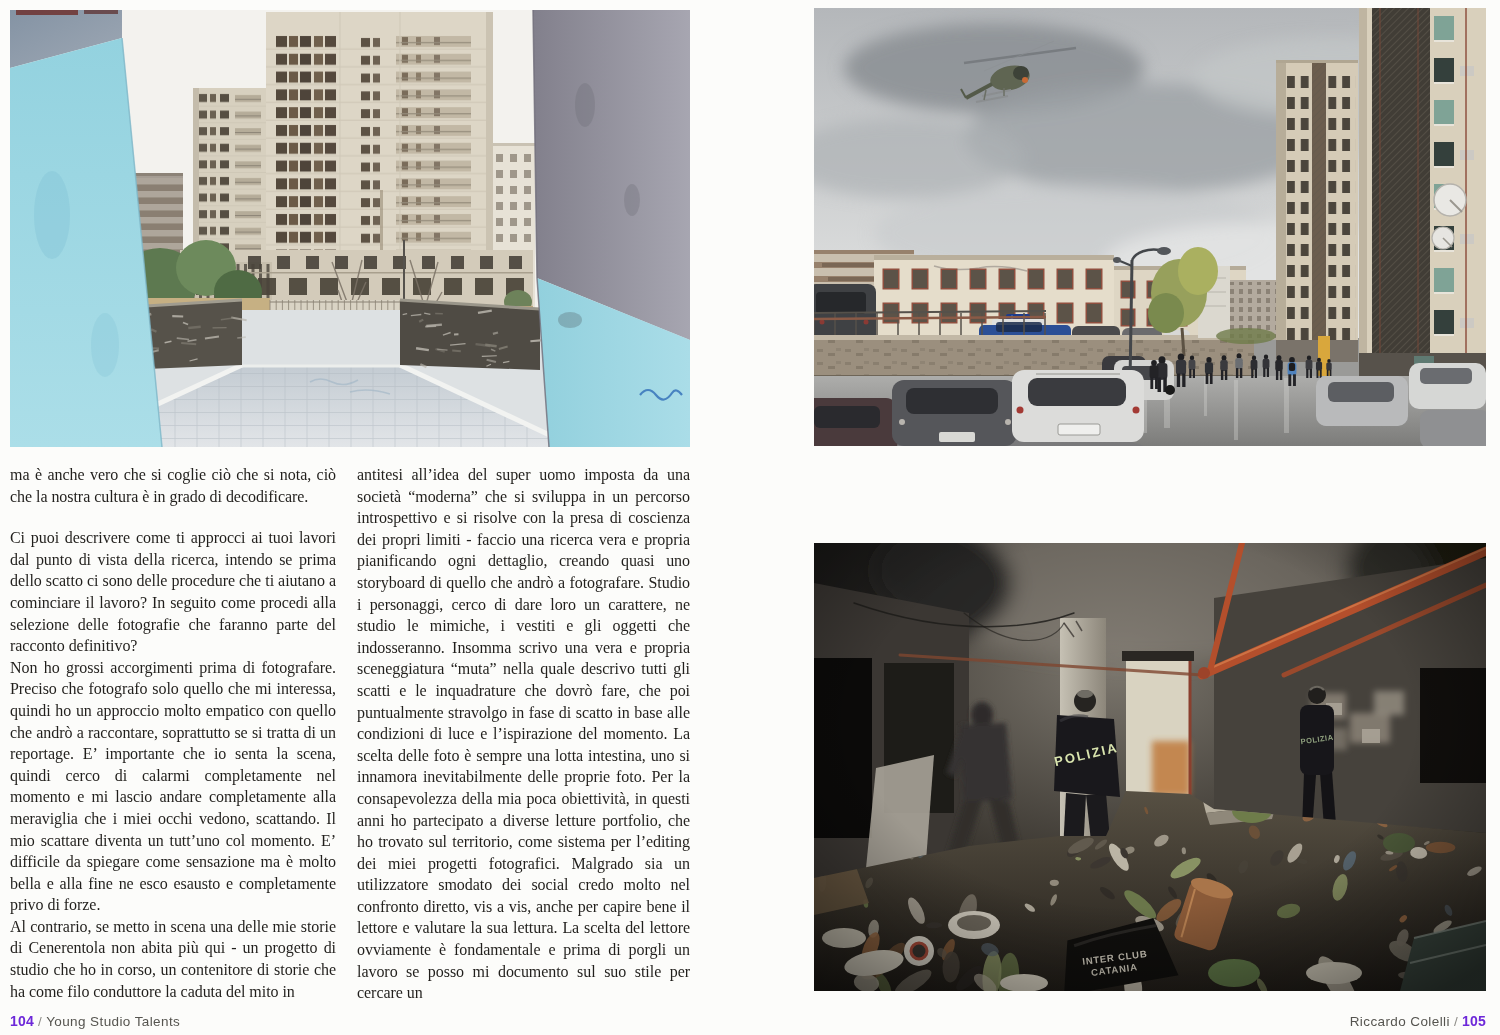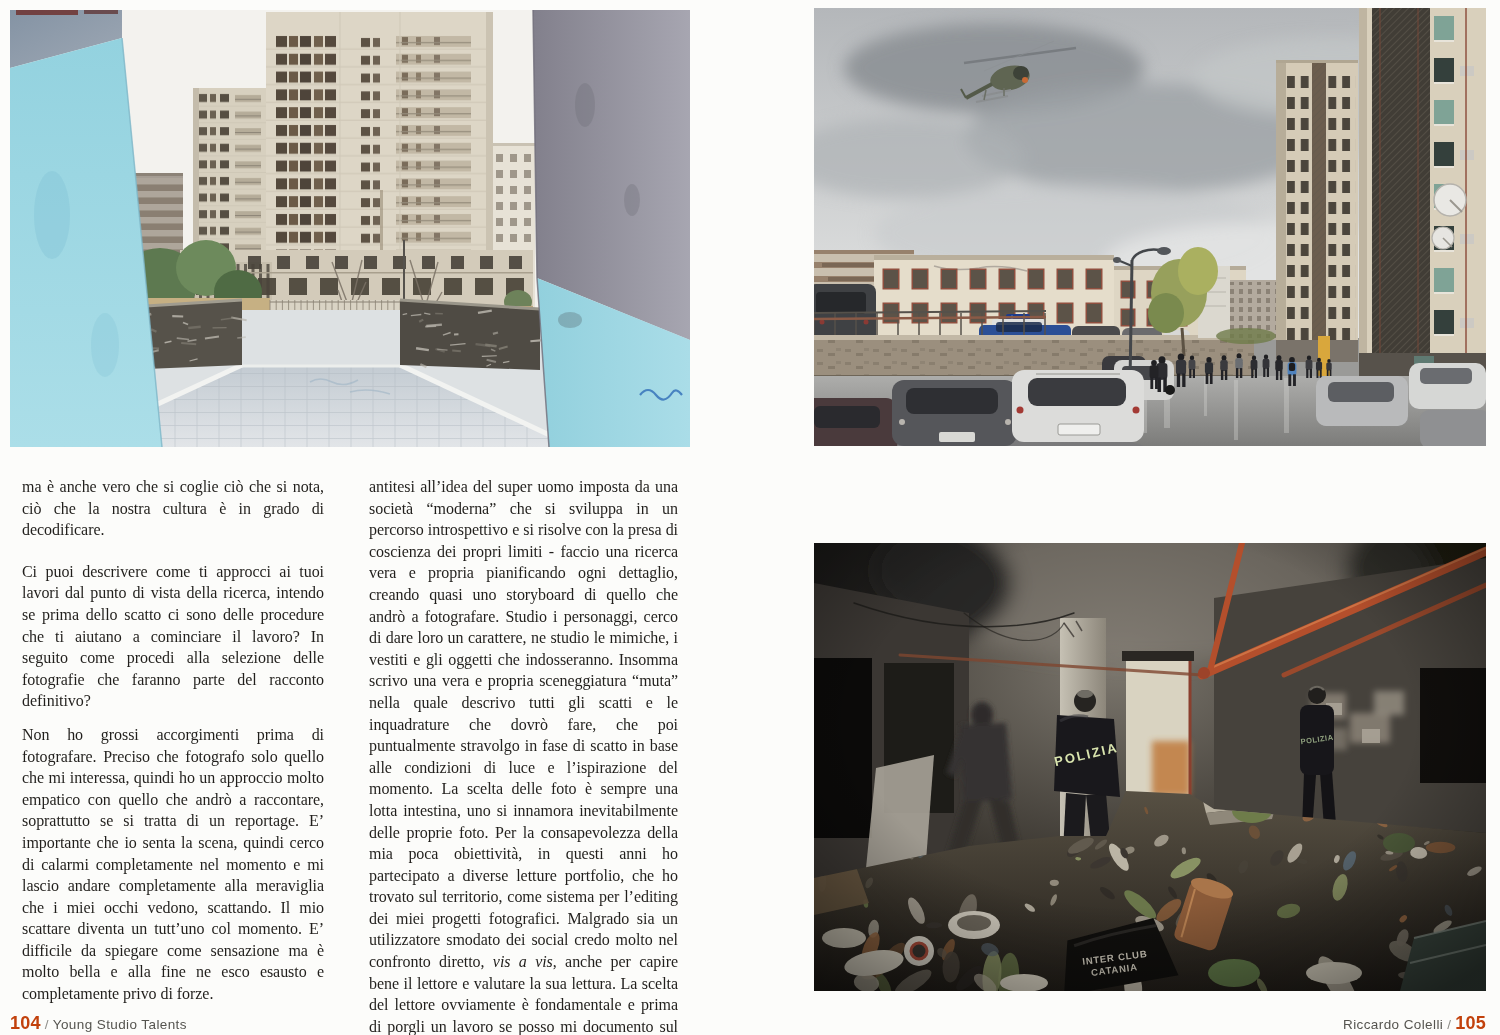--- a/index.html
+++ b/index.html
@@ -7,27 +7,27 @@
        font-family:"Liberation Serif",serif;overflow:hidden}
   .photo{position:absolute;overflow:hidden}
   .photo svg{display:block}
   #photo-left{left:10px;top:10px;width:680px;height:437px}
   #photo-tr{left:814px;top:8px;width:672px;height:438px}
   #photo-br{left:814px;top:543px;width:672px;height:448px}
   .col{position:absolute;top:464px;color:#211f1c;font-size:16px;line-height:21.6px;
        text-align:justify;letter-spacing:-0.05px}
   #col-1{left:10px;width:326px}
   #col-2{left:357px;width:333px}
-  .para{margin:12px}
+  .para{margin:0}
   .para.gap{margin-top:20px}
   .para.question{font-weight:normal}
-  .it{font-style:italic}
+  .it{}
   .footer{position:absolute;top:1013px;font-family:"Liberation Sans",sans-serif;
           font-size:13.5px;color:#55544f;letter-spacing:.4px;white-space:nowrap}
-  .footer b{color:#c2410c;font-size:18px;font-weight:700;letter-spacing:.2px}
+  .footer b{color:#6d28d9;font-size:14px;font-weight:700;letter-spacing:.2px}
   .footer .sep{color:#8e8d88;padding:0 4px;font-weight:400}
   #footer-left{left:10px}
   #footer-right{right:14px;text-align:center}
 </style>
 </head>
 <body>
 
 <div class="photo" id="photo-left">
 <svg viewBox="0 0 680 437" width="680" height="437" xmlns="http://www.w3.org/2000/svg">
   <defs>
@@ -936,20 +936,21 @@
   </g>
 
   <rect x="0" y="0" width="672" height="448" fill="url(#vigGrad)"></rect>
 </svg>
 </div>
 
 <div class="col" id="col-1">
     <p class="para normal"><span>ma è anche vero che si coglie ciò che si nota, ciò che la nostra cultura è in grado di decodificare.</span></p>
     <p class="para question gap"><span>Ci puoi descrivere come ti approcci ai tuoi lavori dal punto di vista della ricerca, intendo se prima dello scatto ci sono delle procedure che ti aiutano a cominciare il lavoro? In seguito come procedi alla selezione delle fotografie che faranno parte del racconto definitivo?</span></p>
     <p class="para normal"><span>Non ho grossi accorgimenti prima di fotografare. Preciso che fotografo solo quello che mi interessa, quindi ho un approccio molto empatico con quello che andrò a raccontare, soprattutto se si tratta di un reportage. E’ importante che io senta la scena, quindi cerco di calarmi completamente nel momento e mi lascio andare completamente alla meraviglia che i miei occhi vedono, scattando. Il mio scattare diventa un tutt’uno col momento. E’ difficile da spiegare come sensazione ma è molto bella e alla fine ne esco esausto e completamente privo di forze.</span></p>
+    <p class="para normal"><span>Al contrario, se metto in scena una delle mie storie di </span><span class="it">Cenerentola non abita più qui</span><span> - un progetto di studio che ho in corso, un contenitore di storie che ha come filo conduttore la caduta del mito in</span></p>
   </div>
 <div class="col" id="col-2">
     <p class="para normal"><span>antitesi all’idea del super uomo imposta da una società “moderna” che si sviluppa in un percorso introspettivo e si risolve con la presa di coscienza dei propri limiti - faccio una ricerca vera e propria pianificando ogni dettaglio, creando quasi uno storyboard di quello che andrò a fotografare. Studio i personaggi, cerco di dare loro un carattere, ne studio le mimiche, i vestiti e gli oggetti che indosseranno. Insomma scrivo una vera e propria sceneggiatura “muta” nella quale descrivo tutti gli scatti e le inquadrature che dovrò fare, che poi puntualmente stravolgo in fase di scatto in base alle condizioni di luce e l’ispirazione del momento. La scelta delle foto è sempre una lotta intestina, uno si innamora inevitabilmente delle proprie foto. Per la consapevolezza della mia poca obiettività, in questi anni ho partecipato a diverse letture portfolio, che ho trovato sul territorio, come sistema per l’editing dei miei progetti fotografici. Malgrado sia un utilizzatore smodato dei social credo molto nel confronto diretto, </span><span class="it">vis a vis</span><span>, anche per capire bene il lettore e valutare la sua lettura. La scelta del lettore ovviamente è fondamentale e prima di porgli un lavoro se posso mi documento sul suo stile per cercare un</span></p>
   </div>
 
 <div class="footer" id="footer-left">
   <b>104</b><span class="sep">/</span><span>Young Studio Talents</span>
 </div>
 <div class="footer" id="footer-right">
   <span>Riccardo Colelli</span><span class="sep">/</span><b>105</b>

